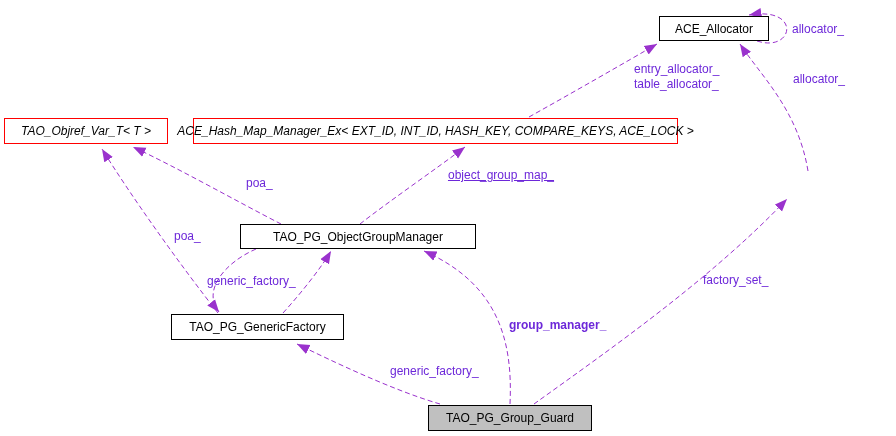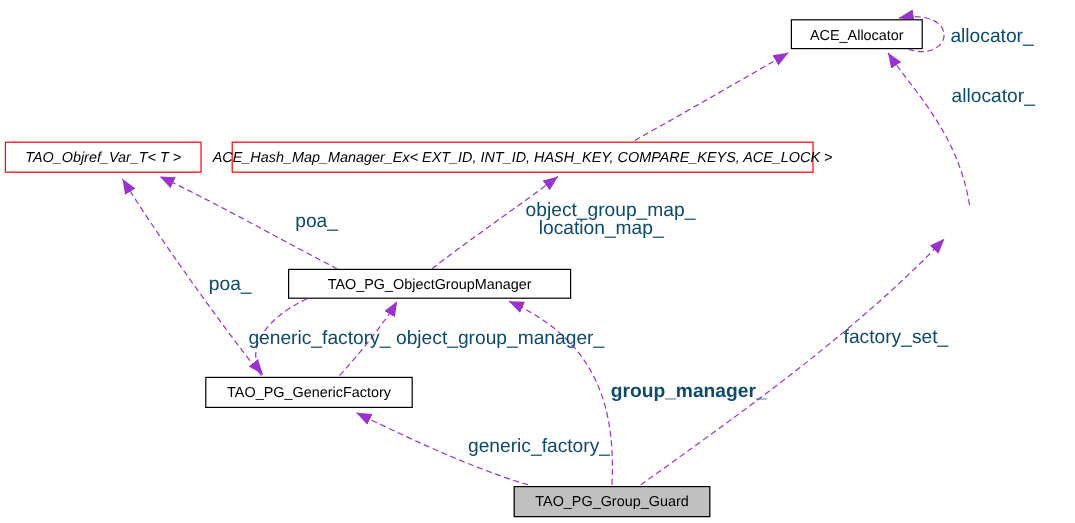--- a/index.html
+++ b/index.html
@@ -17,21 +17,21 @@
     background:#ffffff;
     border:1px solid #000000;
     display:flex;align-items:center;justify-content:center;
     font-size:12px;color:#000000;white-space:nowrap;
     z-index:2;
   }
   .node.red{border-color:#ff0000;font-style:italic;}
   .node.filled{background:#c0c0c0;}
   .edge-label{
     position:absolute;
-    font-size:16px;color:#0c4a6e;white-space:nowrap;
+    font-size:12px;color:#6d28d9;white-space:nowrap;
     z-index:1;
   }
   .edge-label.center{text-align:center;}
   .edge-label .ln{line-height:15px;}
 </style>
 </head>
 <body>
 
 <div id="canvas">
 
@@ -66,33 +66,35 @@
   <div class="node" style="left:240px;top:224px;width:236px;height:25px;">TAO_PG_ObjectGroupManager</div>
 
   <div class="node filled" style="left:428px;top:405px;width:164px;height:26px;">TAO_PG_Group_Guard</div>
 
   <div class="node" style="left:171px;top:314px;width:173px;height:26px;">TAO_PG_GenericFactory</div>
 
   <div class="edge-label" style="left:792px;top:22px;">allocator_</div>
 
   <div class="edge-label" style="left:793px;top:72px;">allocator_</div>
 
+  <div class="edge-label" style="left:634px;top:62px;">
+    <div class="ln">entry_allocator_</div>
+    <div class="ln">table_allocator_</div>
+  </div>
 
-  <div class="edge-label center" style="left:438px;top:168px;width:126px;">
+  <div class="edge-label center" style="left:438px;top:168px;width:126px;text-decoration:underline;">
     <div class="ln">object_group_map_</div>
-    <div class="ln">location_map_</div>
   </div>
 
   <div class="edge-label" style="left:246px;top:176px;">poa_</div>
 
   <div class="edge-label" style="left:174px;top:229px;">poa_</div>
 
   <div class="edge-label" style="left:207px;top:274px;">generic_factory_</div>
 
-  <div class="edge-label" style="left:330px;top:274px;">object_group_manager_</div>
 
   <div class="edge-label" style="left:390px;top:364px;">generic_factory_</div>
 
   <div class="edge-label" style="left:509px;top:318px;font-weight:bold;">group_manager_</div>
 
   <div class="edge-label" style="left:703px;top:273px;">factory_set_</div>
 
 </div>
 
 </body></html>

